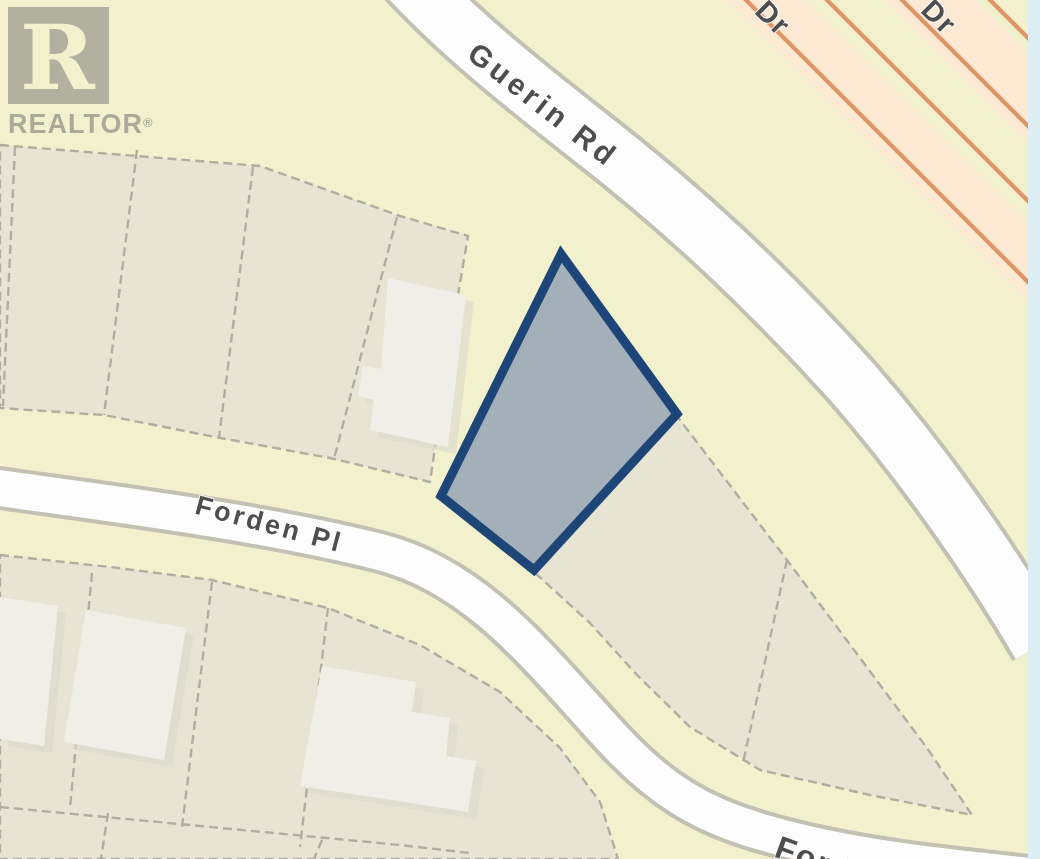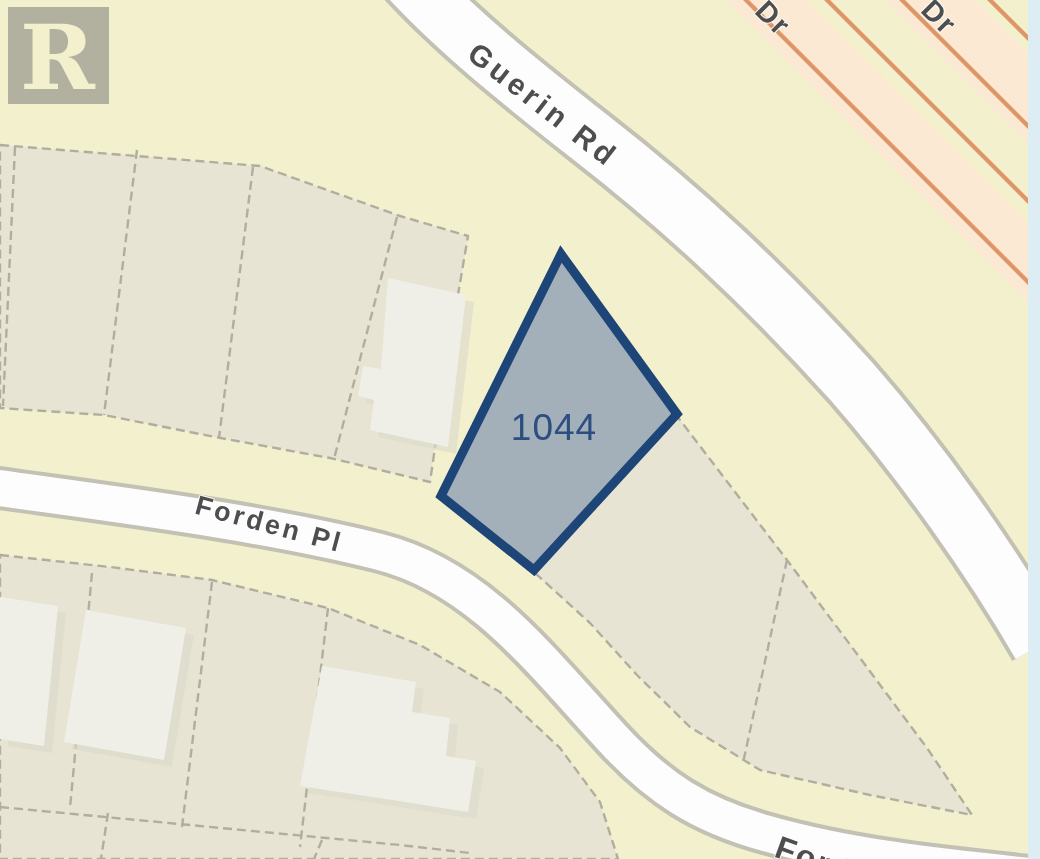--- a/index.html
+++ b/index.html
@@ -103,22 +103,24 @@
 
     <polygon points="561,254 677,414 534,570 441,496" fill="#a3b0ba" stroke="#1d4577" stroke-width="9" stroke-linejoin="miter"></polygon>
   </svg>
 
   <div class="rlabel lbl-guerin">Guerin Rd</div>
   <div class="rlabel lbl-forden">Forden Pl</div>
   <div class="rlabel lbl-ford">Ford</div>
   <div class="rlabel lbl-dr1">Dr</div>
   <div class="rlabel lbl-dr2">Dr</div>
 
-  <div class="parcel-num">1044</div>
 
   <div class="watermark">
     <svg width="101" height="97" viewBox="0 0 101 97">
       <rect x="0" y="0" width="101" height="97" fill="#a3a295"></rect>
       <text x="12" y="82" font-family="DejaVu Serif, serif" font-weight="bold" font-size="90" fill="#f2f0cd">R</text>
     </svg>
+    <div class="brand">
+      <span>REALTOR</span><sup>®</sup>
+    </div>
   </div>
 
 </div>
 
 </body></html>

